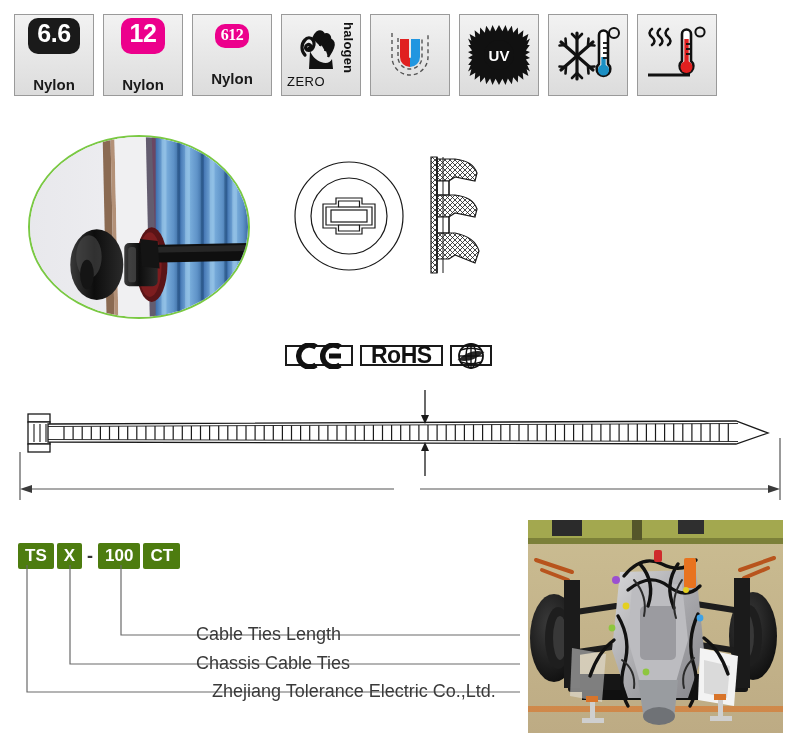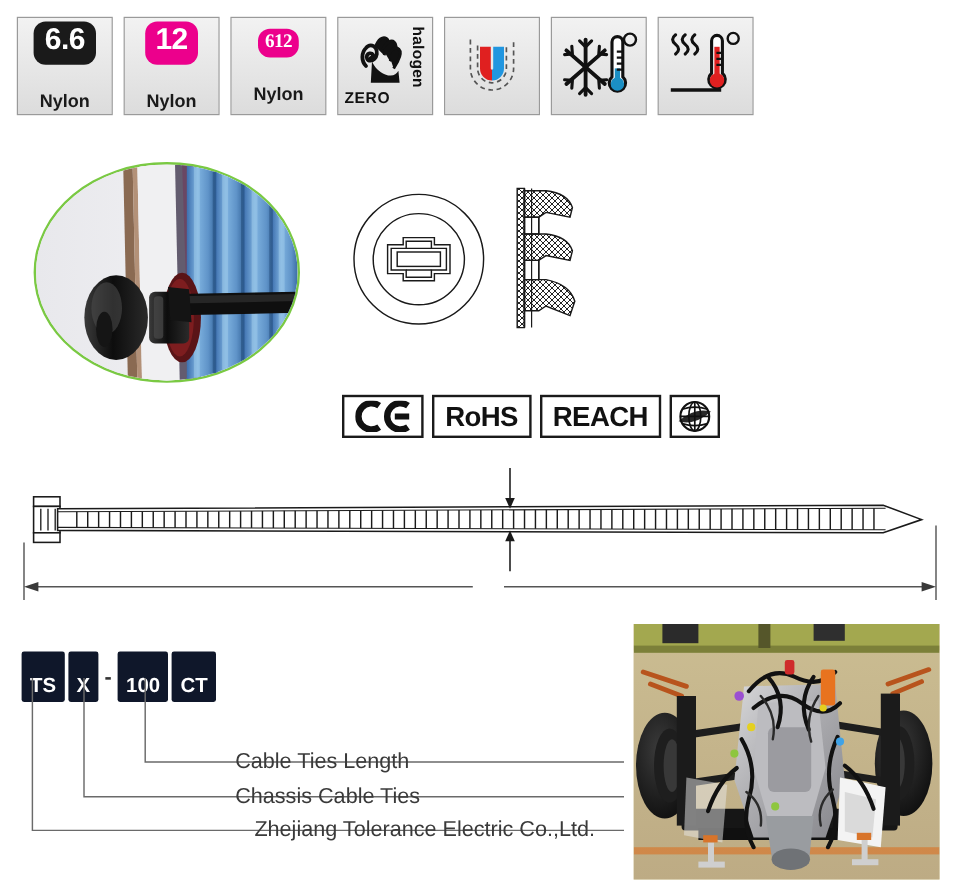--- a/index.html
+++ b/index.html
@@ -26,55 +26,55 @@
     display:flex; align-items:center; justify-content:center;
     line-height:1; padding:3px 9px 8px; letter-spacing:-0.5px;
   }
   .mat-chip.sz-66 { font-size:25px; }
   .mat-chip.sz-12 { font-size:25px; }
   .mat-chip.sz-612 { font-size:16px; padding:3px 6px 5px;font-family:Liberation Serif, serif; }
   .mat-label { font-size:15px; font-weight:bold; color:#1a1a1a; margin-top:22px; }
 
   
   .zh-wrap { position:relative; width:70px; height:70px; }
-  .zh-zero { position:absolute; left:1px; bottom:1px; font-size:13px; font-weight:bold; color:#111; letter-spacing:0.5px;}
+  .zh-zero { position:absolute; left:1px; bottom:1px; font-size:13px; font-weight:normal; color:#111; letter-spacing:0.5px;}
   .zh-hal {
     position:absolute; right:0px; top:2px; font-size:13px; font-weight:bold; color:#111;
     writing-mode:vertical-rl; text-orientation:mixed; letter-spacing:0.2px;
   }
   .zh-hand { position:absolute; left:9px; top:5px; }
 
   
   .photo-circle {
     position:absolute; left:28px; top:135px; width:222px; height:184px;
     border:2px solid #7ac943; border-radius:50%; overflow:hidden; background:#efeff1;
   }
   .pc-inner { position:absolute; inset:0; }
 
   
   .drawing-top { position:absolute; left:293px; top:160px; }
   .drawing-side { position:absolute; left:425px; top:155px; }
 
   
   .cert-row { position:absolute; left:285px; top:329px; display:flex; gap:7px; align-items:center; }
   .cert-box {
-    border:2px solid #1a1a1a; background:#fff; height:36px;
-    display:flex; align-items:center; justify-content:center; padding:0 9px;
+    border:2px solid #1a1a1a; background:#fff; height:21px;
+    display:flex; align-items:center; justify-content:center; padding:0 9px;margin-top:16px;
   }
   .cert-text { font-size:23px; font-weight:bold; color:#111; letter-spacing:-0.5px; line-height:1; }
   .cert-box.globe { padding:0 4px; }
 
   
   .dim-area { position:absolute; left:0; top:390px; width:800px; height:120px; }
 
   
   .pn-row { position:absolute; left:18px; top:543px; display:flex; align-items:center; gap:3px; }
   .pn-box {
-    background:#0f172a; color:#fff; font-weight:bold; font-size:17px;
-    padding:20px 7px 5px; border-radius:2px; line-height:1;
+    background:#4d7c0f; color:#fff; font-weight:bold; font-size:17px;
+    padding:4px 7px 5px; border-radius:2px; line-height:1;
   }
   .pn-dash { color:#333; font-weight:bold; font-size:18px; padding:0 2px; }
 
   .legend-label {
     position:absolute; font-size:18px; color:#3a3a3a;
     font-family:"Liberation Sans", sans-serif; white-space:nowrap;
   }
   .ll-1 { left:196px; top:624px; }
   .ll-2 { left:196px; top:653px; }
   .ll-3 { left:196px; top:681px;margin-left:16px; }
@@ -129,20 +129,40 @@
       <span>
         <svg width="64" height="64" viewBox="0 0 64 64">
           <path d="M14 10 L14 34 A18 18 0 0 0 50 34 L50 10" fill="none" stroke="#555" stroke-width="1.4" stroke-dasharray="4 3"></path>
           <path d="M20 15 L20 34 A12 12 0 0 0 44 34 L44 15" fill="none" stroke="#555" stroke-width="1.4" stroke-dasharray="4 3"></path>
           <path d="M22 16 L22 34 A10 10 0 0 0 32 44 L32 35 A1 1 0 0 1 31 34 L31 16 Z" fill="#e02020"></path>
           <path d="M42 16 L42 34 A10 10 0 0 1 32 44 L32 35 A1 1 0 0 0 33 34 L33 16 Z" fill="#2196e0"></path>
         </svg>
       </span>
     </div>
 
+    <div class="feature-box">
+      <span>
+        <svg width="62" height="62" viewBox="0 0 62 62">
+          <g fill="#111">
+            <path d="M31 1
+                     L34.4 7.2 L37.5 0.9 L39.9 7.5 L43.8 1.8 L45.2 8.7 L49.8 3.6 L50.2 10.6
+                     L55.4 6.3 L54.7 13.3 L60.4 10 L58.6 16.8 L62 14.6 L59.2 21 L61.8 21.1
+                     L57.9 26.6 L62 28 L57.2 31 L62 34 L57.9 35.4 L61.8 40.9 L59.2 41 L62 47.4
+                     L58.6 45.2 L60.4 52 L54.7 48.7 L55.4 55.7 L50.2 51.4 L49.8 58.4 L45.2 53.3
+                     L43.8 60.2 L39.9 54.5 L37.5 61.1 L34.4 54.8 L31 61 L27.6 54.8 L24.5 61.1
+                     L22.1 54.5 L18.2 60.2 L16.8 53.3 L12.2 58.4 L11.8 51.4 L6.6 55.7 L7.3 48.7
+                     L1.6 52 L3.4 45.2 L0 47.4 L2.8 41 L0.2 40.9 L4.1 35.4 L0 34 L4.8 31 L0 28
+                     L4.1 26.6 L0.2 21.1 L2.8 21 L0 14.6 L3.4 16.8 L1.6 10 L7.3 13.3 L6.6 6.3
+                     L11.8 10.6 L12.2 3.6 L16.8 8.7 L18.2 1.8 L22.1 7.5 L24.5 0.9 L27.6 7.2 Z"></path>
+          </g>
+          <circle cx="31" cy="31" r="15" fill="#111"></circle>
+          <text x="31" y="37" font-family="Liberation Sans, sans-serif" font-size="15" font-weight="bold" fill="#ffffff" text-anchor="middle">UV</text>
+        </svg>
+      </span>
+    </div>
 
     <div class="feature-box">
       <span>
         <svg width="66" height="64" viewBox="0 0 66 64">
           <g stroke="#111" stroke-width="3.2" stroke-linecap="round" fill="none">
             <line x1="22" y1="10" x2="22" y2="56"></line>
             <line x1="6" y1="19" x2="38" y2="47"></line>
             <line x1="38" y1="19" x2="6" y2="47"></line>
           </g>
           <g stroke="#111" stroke-width="2.6" stroke-linecap="round" fill="none">
@@ -295,23 +315,20 @@
       <span>
         <svg width="46" height="26" viewBox="0 0 46 26">
           <path d="M20 4 A11 11 0 1 0 20 22" fill="none" stroke="#111" stroke-width="5.4"></path>
           <path d="M44 4 A11 11 0 1 0 44 22" fill="none" stroke="#111" stroke-width="5.4"></path>
           <line x1="33" y1="13" x2="45" y2="13" stroke="#111" stroke-width="5"></line>
         </svg>
       </span>
     </div>
     <div class="cert-box">
       <span class="cert-text">RoHS</span>
-    </div>
-    <div class="cert-box">
-      <span class="cert-text">REACH</span>
     </div>
     <div class="cert-box globe">
       <span>
         <svg width="30" height="30" viewBox="0 0 30 30">
           <circle cx="15" cy="15" r="12" fill="none" stroke="#111" stroke-width="1.8"></circle>
           <ellipse cx="15" cy="15" rx="5" ry="12" fill="none" stroke="#111" stroke-width="1.4"></ellipse>
           <line x1="3" y1="15" x2="27" y2="15" stroke="#111" stroke-width="1.4"></line>
           <path d="M4.5 9 Q15 5.5 25.5 9" fill="none" stroke="#111" stroke-width="1.4"></path>
           <path d="M4.5 21 Q15 24.5 25.5 21" fill="none" stroke="#111" stroke-width="1.4"></path>
           <line x1="15" y1="3" x2="15" y2="27" stroke="#111" stroke-width="1.4"></line>

